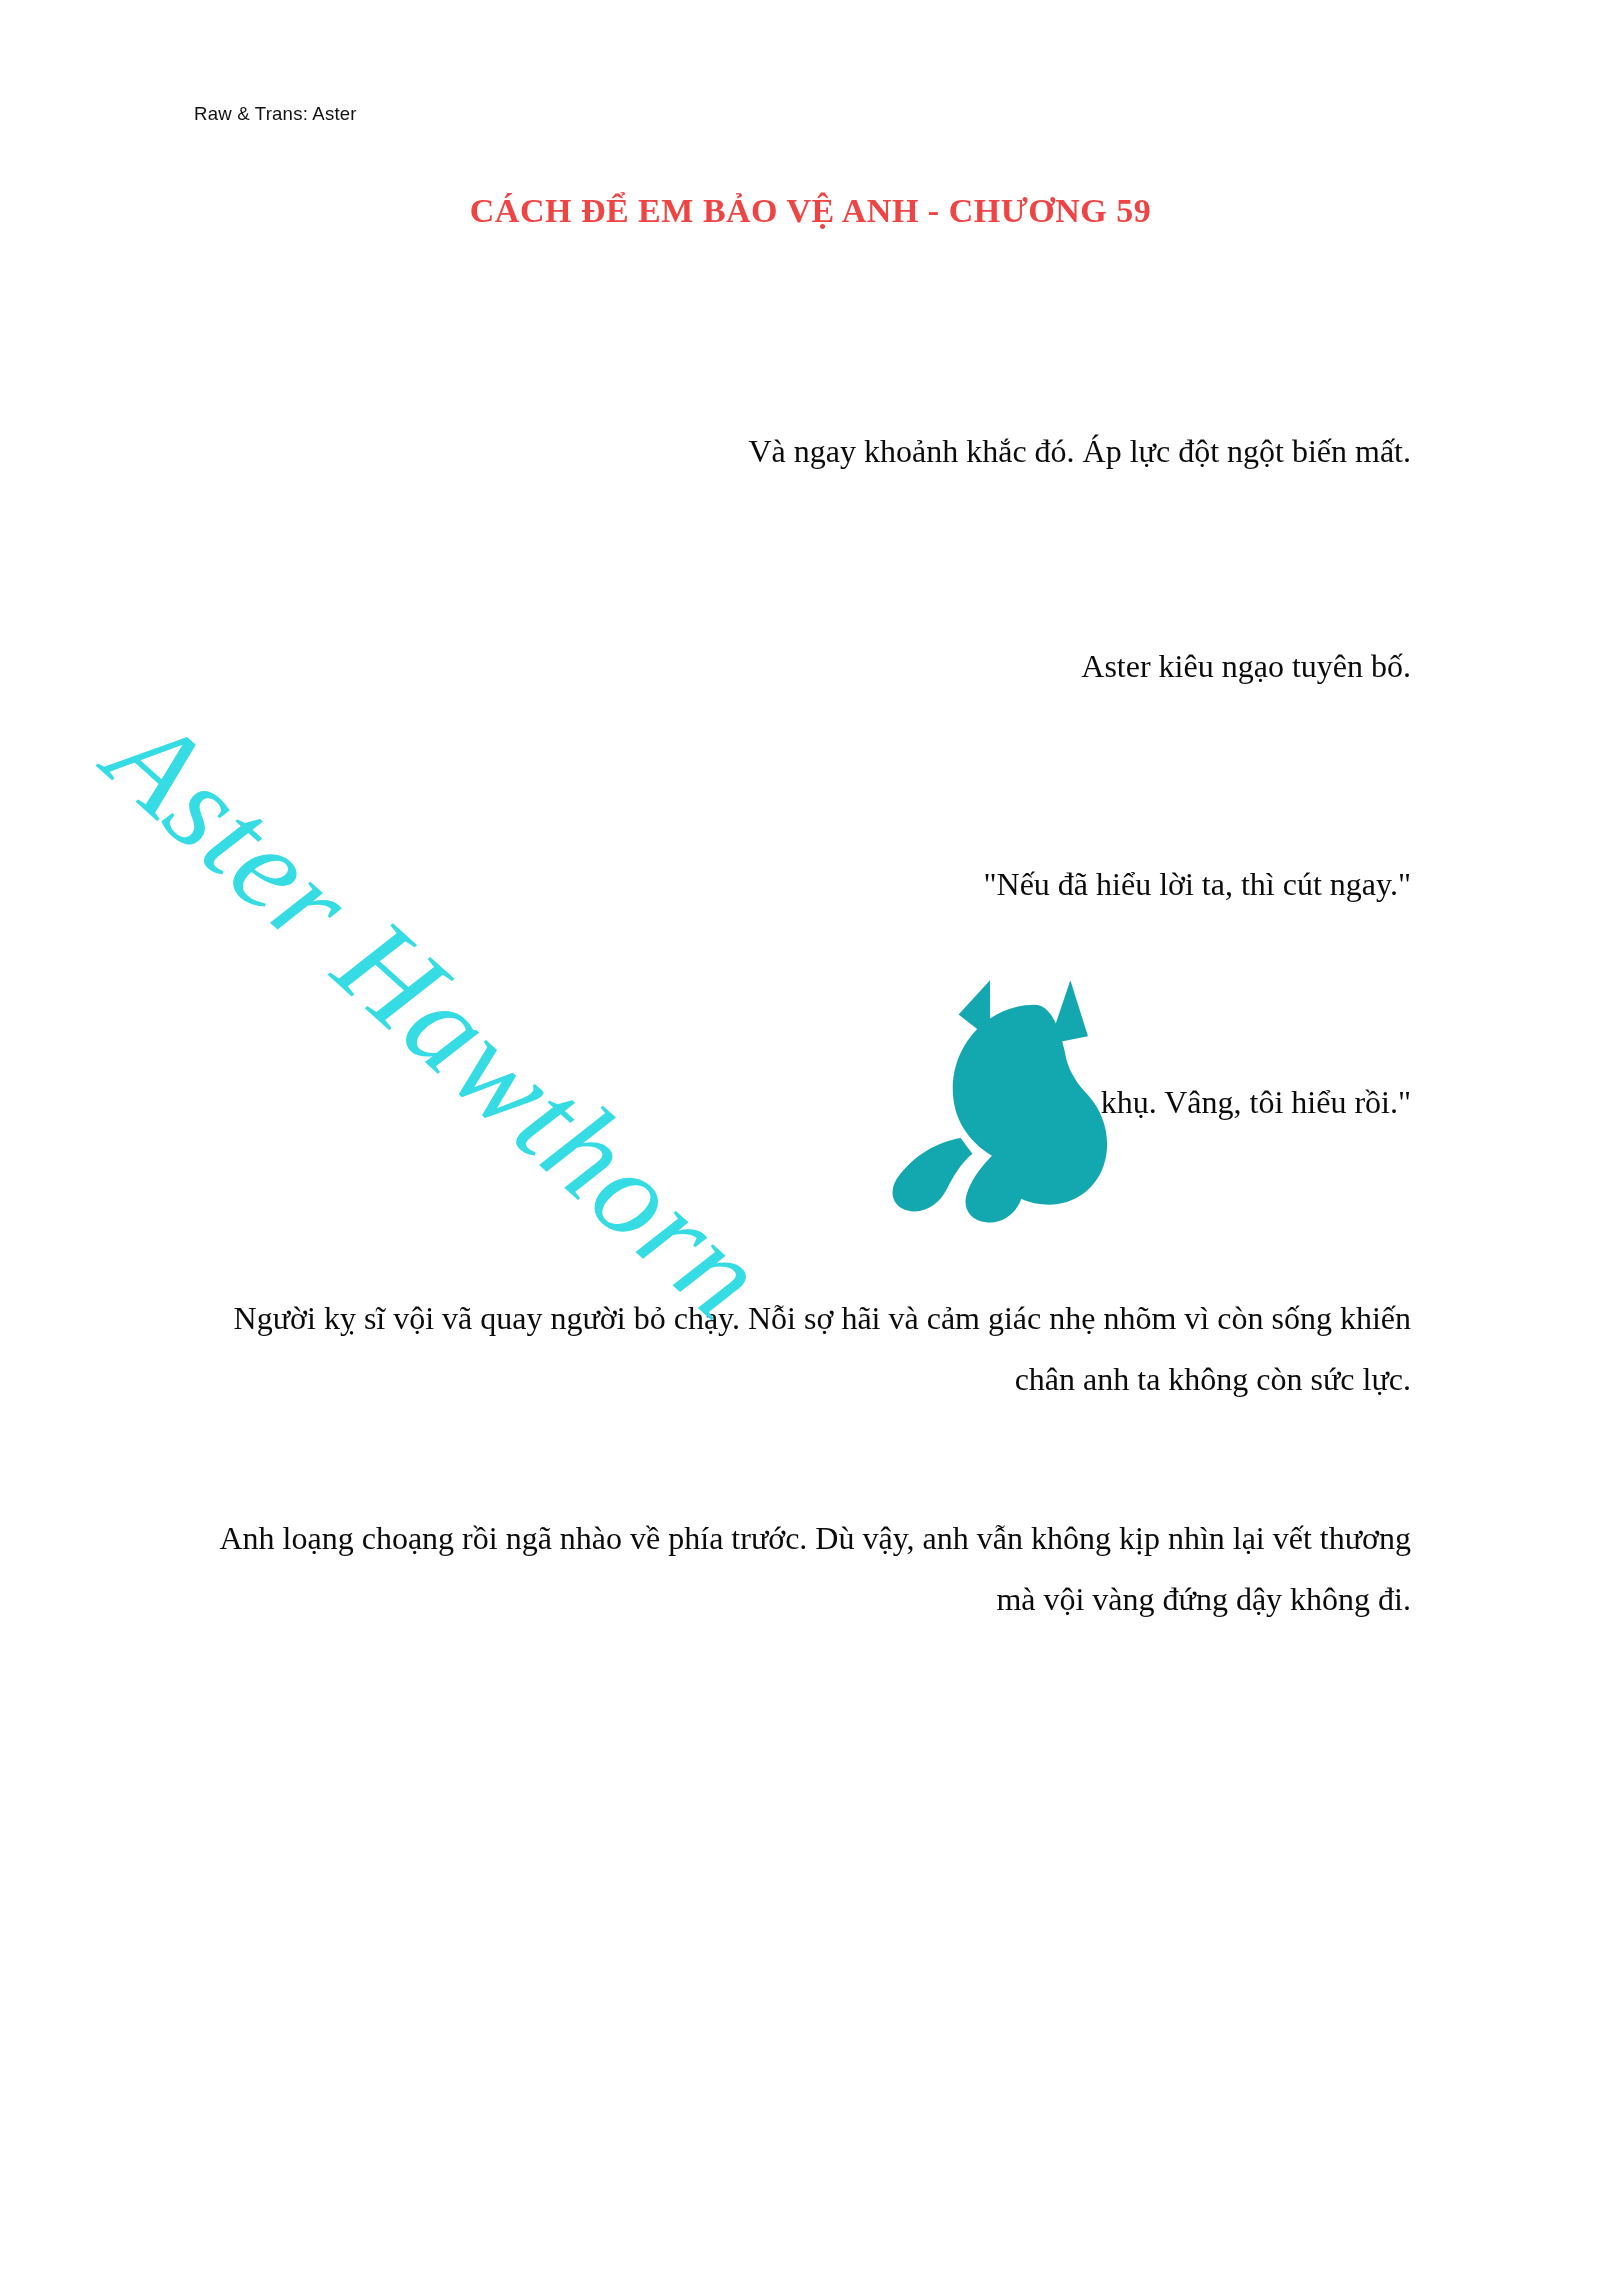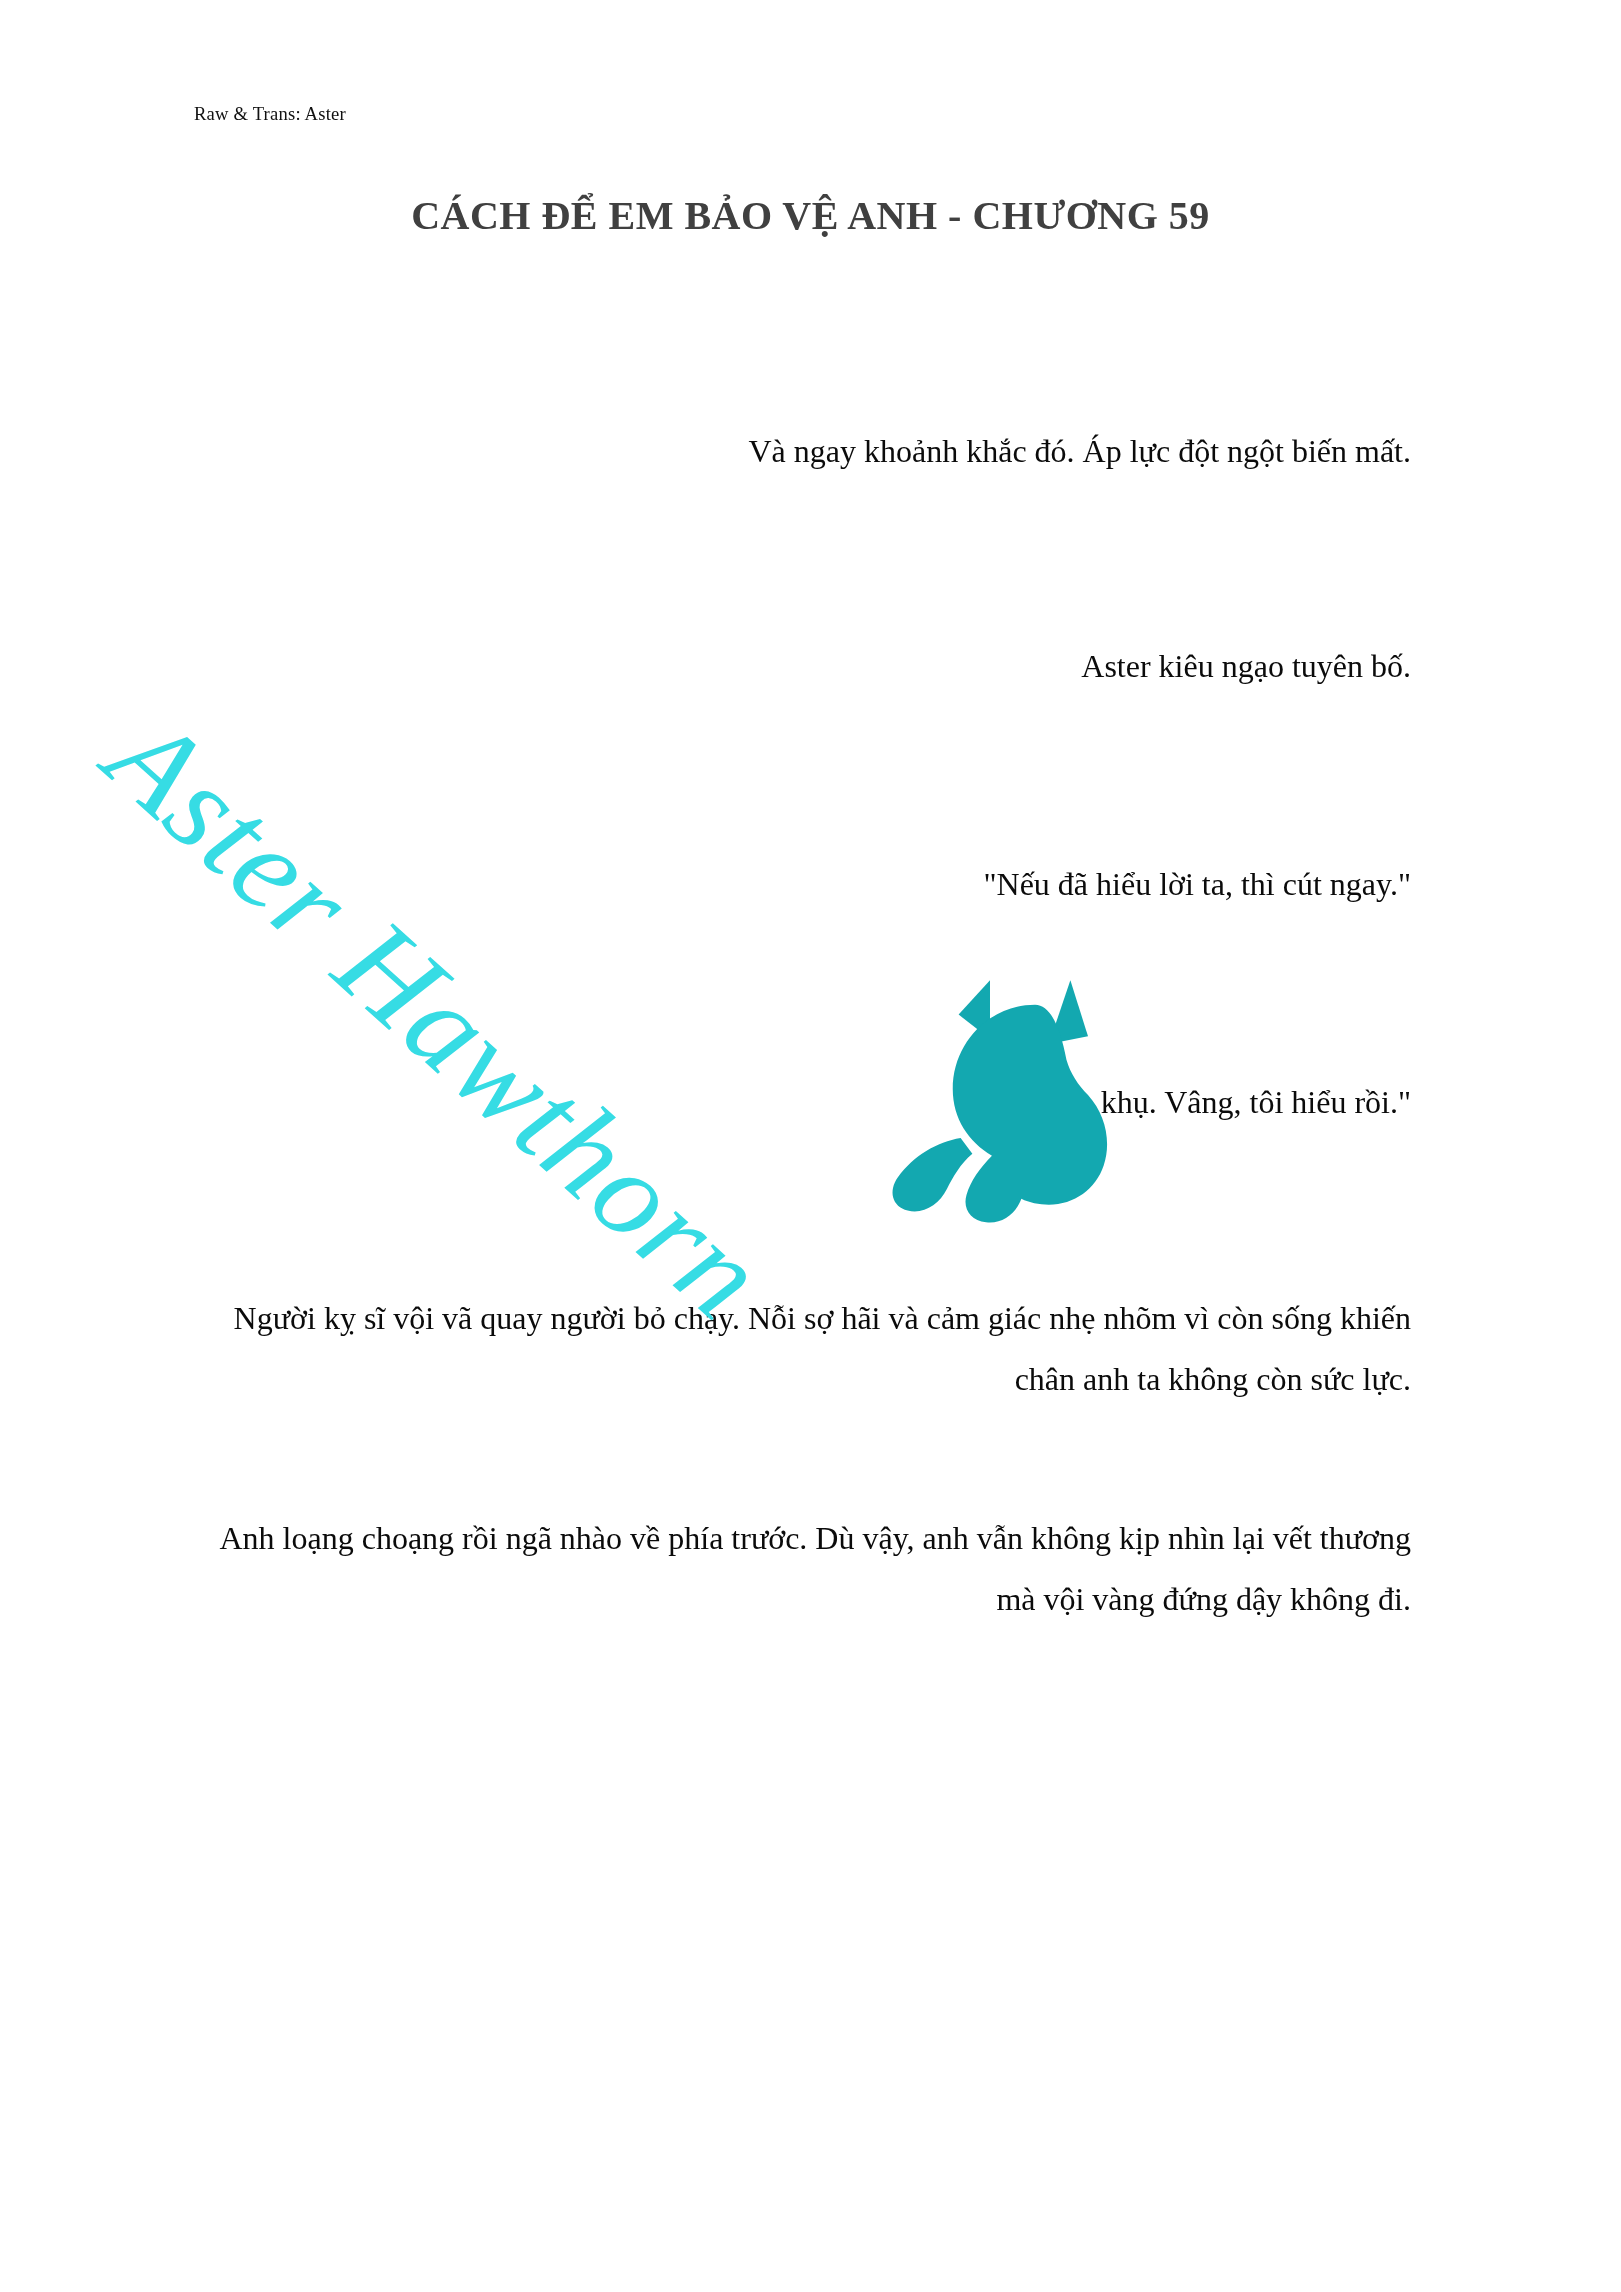--- a/index.html
+++ b/index.html
@@ -18,36 +18,36 @@
   .page {
     position: absolute;
     inset: 0;
     background: #ffffff;
   }
 
   .header-credit {
     position: absolute;
     left: 194px;
     top: 103px;
-    font-family: Liberation Serif, serif;
+    font-family: Liberation Sans, sans-serif;
     font-size: 18.6px;
     color: #111111;
     letter-spacing: 0.2px;
   }
 
   .doc-title {
     position: absolute;
     left: 0;
     right: 0;
     top: 192px;
     text-align: center;
     font-family: "Liberation Serif", serif;
     font-weight: bold;
-    font-size: 40px;
-    color: #404040;
+    font-size: 34px;
+    color: #ef4444;
     letter-spacing: 0.5px;
   }
 
   .body-text {
     position: absolute;
     left: 196px;
     top: 421px;
     width: 1215px;
     font-size: 32px;
     line-height: 1.0;

